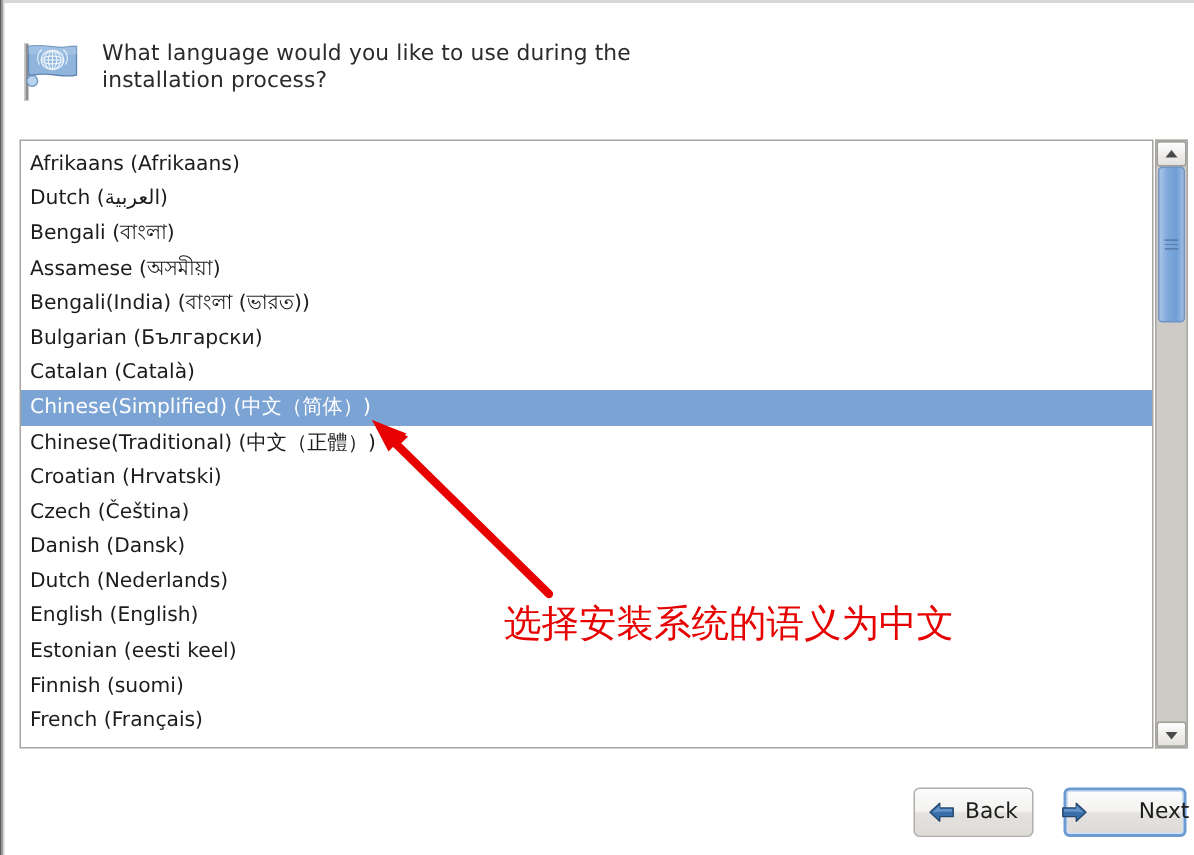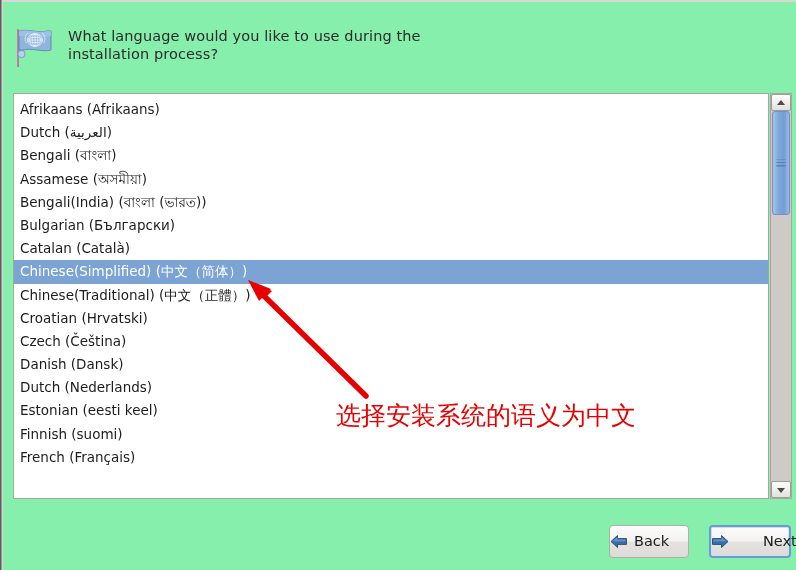--- a/index.html
+++ b/index.html
@@ -12,21 +12,21 @@
     overflow: hidden;
     background: #ebeae8;
     font-family: "DejaVu Sans", "Liberation Sans", sans-serif;
     -webkit-font-smoothing: antialiased;
   }
 
   #screen {
     position: relative;
     width: 796px;
     height: 570px;
-    background: #86efac;
+    background: #ffffff;
     box-sizing: border-box;
   }
 
   
   .window-edge-left {
     position: absolute;
     left: 0; top: 0;
     width: 3px; height: 570px;
     background: linear-gradient(to right, #5a5a5a 0px, #5a5a5a 1px, #9a9a98 1px, #9a9a98 2px, #d6d4d2 2px);
   }
@@ -187,21 +187,21 @@
   .btn {
     position: absolute;
     top: 5px;
     height: 33px;
     border-radius: 4px;
     background: linear-gradient(to bottom, #fcfcfc 0%, #f3f2f0 48%, #e4e2df 52%, #dedbd7 100%);
     border: 1px solid #b0aeab;
     box-sizing: border-box;
     display: flex;
     align-items: center;
-    justify-content: flex-start;
+    justify-content: center;
     font-size: 14.5px;
     color: #1c1c1c;
     cursor: pointer;
   }
   .btn.focused {
     border: 2px solid #6b9bd2;
     box-shadow: 0 0 0 1px #cfe0f2 inset;
     gap: 28px;
   }
   #back-button { left: 609px; width: 80px; }
@@ -264,20 +264,21 @@
         <div class="list-item">Assamese (অসমীয়া)</div>
         <div class="list-item">Bengali(India) (বাংলা (ভারত))</div>
         <div class="list-item">Bulgarian (Български)</div>
         <div class="list-item">Catalan (Català)</div>
         <div class="list-item selected">Chinese(Simplified) (中文（简体）)</div>
         <div class="list-item">Chinese(Traditional) (中文（正體）)</div>
         <div class="list-item">Croatian (Hrvatski)</div>
         <div class="list-item">Czech (Čeština)</div>
         <div class="list-item">Danish (Dansk)</div>
         <div class="list-item">Dutch (Nederlands)</div>
+        <div class="list-item">English (English)</div>
         <div class="list-item">Estonian (eesti keel)</div>
         <div class="list-item">Finnish (suomi)</div>
         <div class="list-item">French (Français)</div>
       </div>
   </div>
 
   <div class="scrollbar">
     <div class="sb-btn up">
       <span class="sb-arrow"></span>
     </div>

